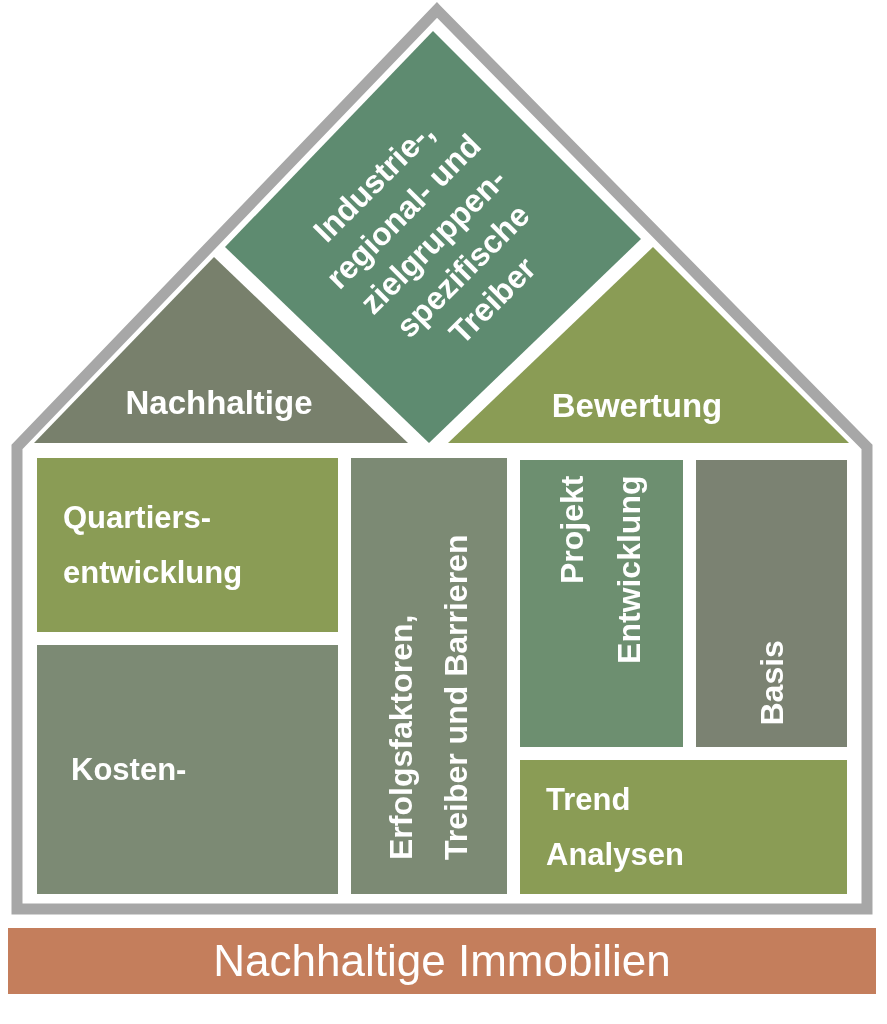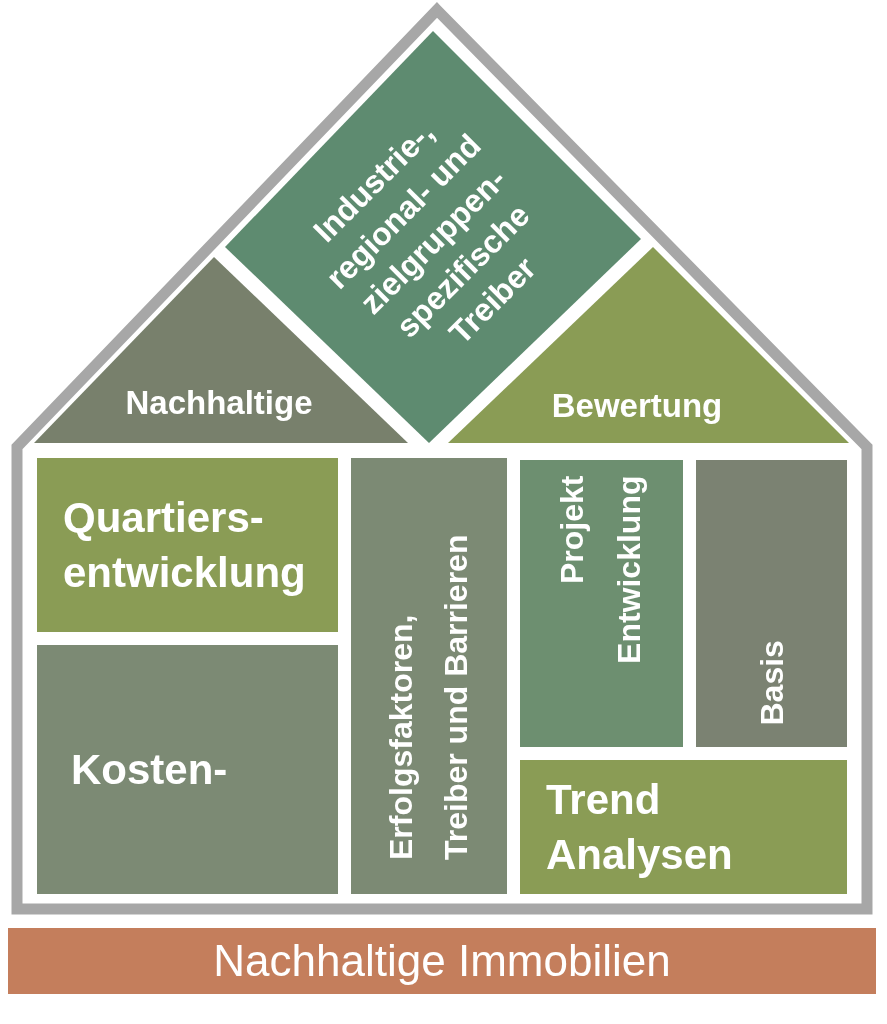--- a/index.html
+++ b/index.html
@@ -29,21 +29,21 @@
     white-space: nowrap;
   }
   .strategien-label { left: 219px; top: 403px; font-size: 33px; }
   .bewertung-label  { left: 637px; top: 398px; font-size: 33px; margin-top: 8px; }
 
   .block-label {
     box-sizing: border-box;
     display: flex;
     flex-direction: column;
     justify-content: center;
-    font-size: 42px;
+    font-size: 31px;
     line-height: 55px;
   }
   .quartiers-label { left: 37px;  top: 458px; width: 301px; height: 174px; padding-left: 26px; }
   .kosten-label    { left: 37px;  top: 645px; width: 301px; height: 249px; padding-left: 34px; }
   .trend-label     { left: 520px; top: 760px; width: 327px; height: 134px; padding-left: 26px; }
 
   .erfolgs-label {
     left: 429px; top: 676px;
     width: 436px; height: 110px;
     transform: translate(-50%, -50%) rotate(-90deg);

